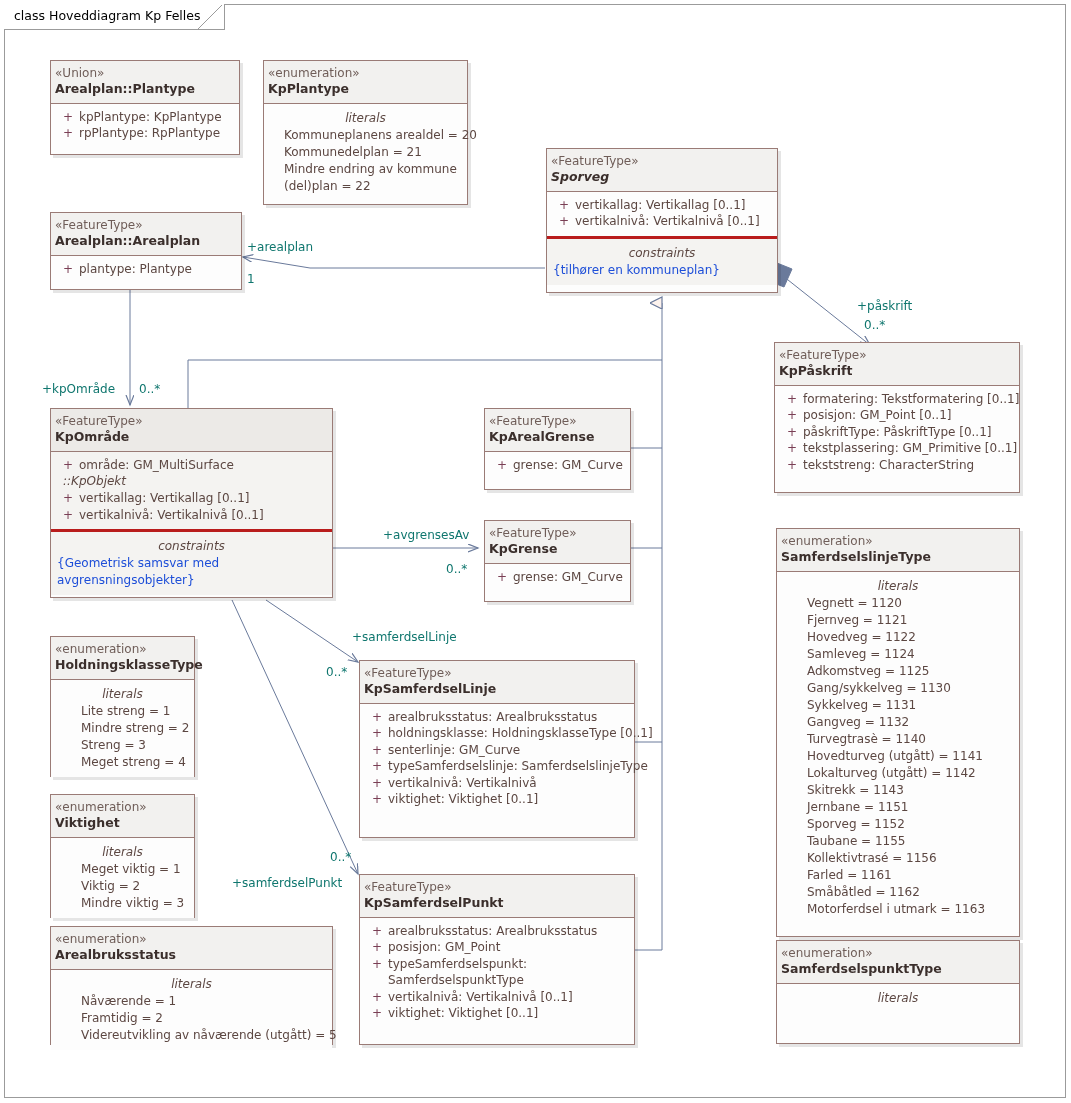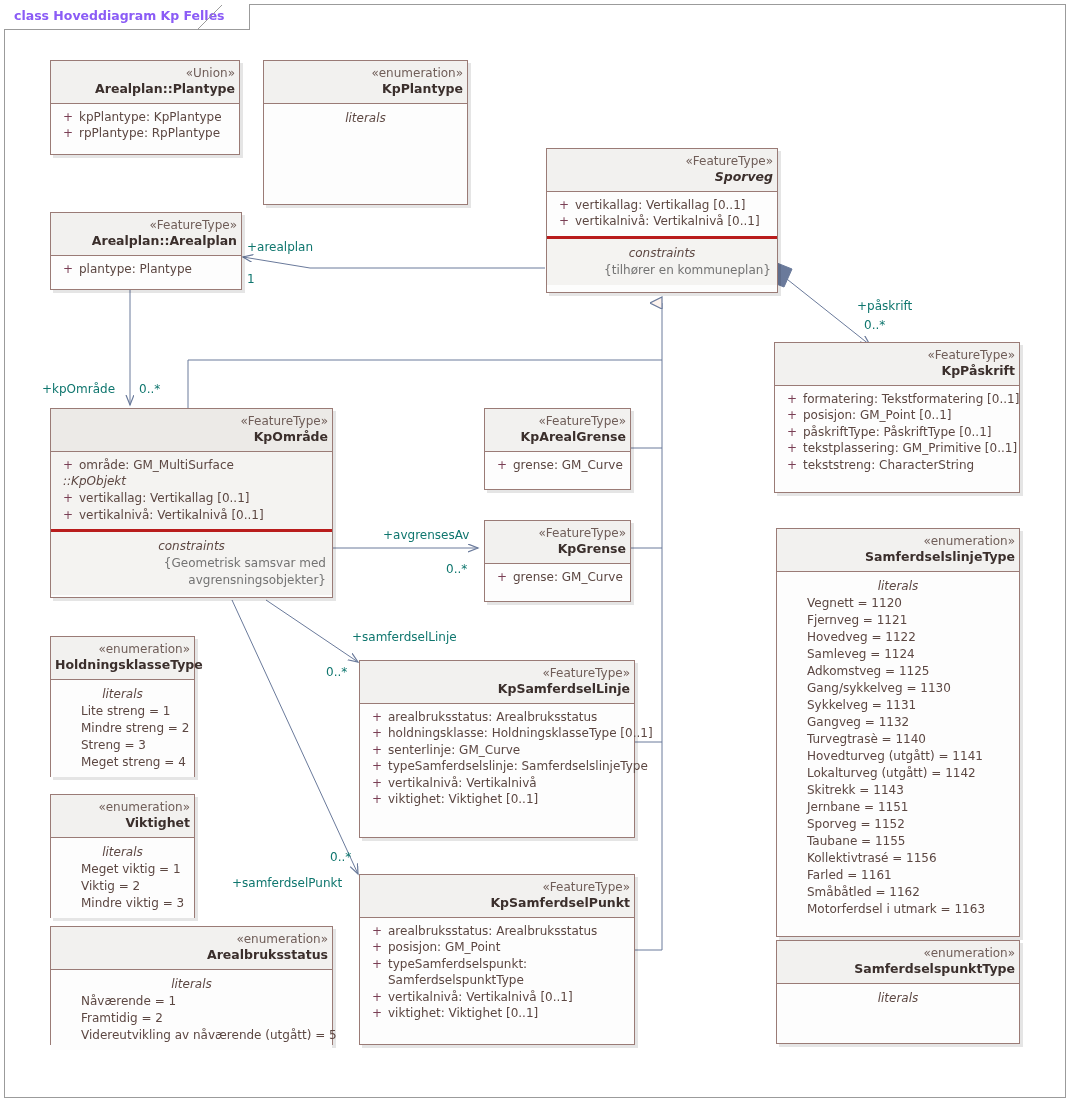--- a/index.html
+++ b/index.html
@@ -3,46 +3,46 @@
 <meta charset="utf-8">
 <style>
   html,body{margin:0;padding:0;background:#ffffff;}
   body{font-family:"DejaVu Sans","Liberation Sans",sans-serif;}
   #canvas{position:relative;width:1071px;height:1103px;background:#fff;overflow:hidden;}
 
   
   .frame{position:absolute;left:4px;top:4px;width:1062px;height:1094px;border:1px solid #9b9b9b;box-sizing:border-box;background:#fff;}
   .frame-tab{position:absolute;left:4px;top:4px;height:26px;box-sizing:border-box;
              border:1px solid #9b9b9b;border-left:none;border-top:none;background:#fff;
-             padding:4px 24px 0 10px;font-size:12.5px;font-weight:bold;color:#8b5cf6;white-space:nowrap;}
+             padding:4px 24px 0 10px;font-size:12.5px;font-weight:normal;color:#000000;white-space:nowrap;}
 
   
   .cls{position:absolute;box-sizing:border-box;border:1px solid #9a7b76;background:#fdfdfd;
        box-shadow:3px 3px 0 0 rgba(0,0,0,0.10);}
   .cls .hdr{box-sizing:border-box;border-bottom:1px solid #9a7b76;background:#f2f1ef;
-            text-align:right;padding:5px 4px 6px 4px;line-height:1.25;}
+            text-align:left;padding:5px 4px 6px 4px;line-height:1.25;}
   .cls .stereo{font-size:12px;color:#6f5d58;display:block;}
   .cls .cname{font-size:12.5px;font-weight:bold;color:#3b2f2c;display:block;}
   .cls .cname.abstract{font-style:italic;}
   .cls .sect{box-sizing:border-box;padding:5px 6px 6px 6px;background:#fdfdfd;}
   .cls .sect.top-div{border-top:3px solid #b91c1c;}
   .cls .sect.grey{background:#f4f3f1;}
   .cls .hdr.grey2{background:#eceae7;}
 
   .attr{display:flex;font-size:12px;color:#5c4742;line-height:1.38;white-space:nowrap;}
   .attr .vis{width:22px;flex:0 0 22px;text-align:left;color:#7a3f55;padding-left:6px;box-sizing:border-box;}
   .attr .txt{flex:1 1 auto;}
   .inh-label{font-size:12px;font-style:italic;color:#5c4742;line-height:1.4;padding-left:6px;}
   .litlist{font-size:12px;color:#5c4742;line-height:1.42;}
   .litlist div{white-space:nowrap;}
   .lit-title{text-align:center;font-style:italic;font-size:12px;color:#5c4742;line-height:1.5;}
   .lit-ind{padding-left:24px;}
   .lit-ind2{padding-left:14px;}
   .constr-title{text-align:center;font-style:italic;font-size:12px;color:#5c4742;line-height:1.5;}
-  .constr-body{text-align:right;font-size:12px;color:#737373;line-height:1.4;}
+  .constr-body{text-align:left;font-size:12px;color:#1d4ed8;line-height:1.4;}
   svg.ov{position:absolute;left:0;top:0;width:1071px;height:1103px;overflow:visible;pointer-events:none;}
   .lbl{position:absolute;font-size:12px;color:#0f766e;white-space:nowrap;}
 </style>
 </head>
 <body>
 
 <div id="canvas">
 
   <div class="frame"></div>
   <div class="frame-tab">
@@ -121,20 +121,26 @@
     </div>
   </div>
 
   <div class="cls" style="left:263px;top:60px;width:205px;height:145px;">
     <div class="hdr">
       <span class="stereo">«enumeration»</span>
       <span class="cname">KpPlantype</span>
     </div>
     <div class="sect">
       <div class="lit-title">literals</div>
+      <div class="litlist lit-ind2">
+        <div>Kommuneplanens arealdel = 20</div>
+        <div>Kommunedelplan = 21</div>
+        <div>Mindre endring av kommune</div>
+        <div>(del)plan = 22</div>
+      </div>
     </div>
   </div>
 
   <div class="cls" style="left:50px;top:212px;width:192px;height:78px;">
     <div class="hdr">
       <span class="stereo">«FeatureType»</span>
       <span class="cname">Arealplan::Arealplan</span>
     </div>
     <div class="sect">
       <div class="attr">

